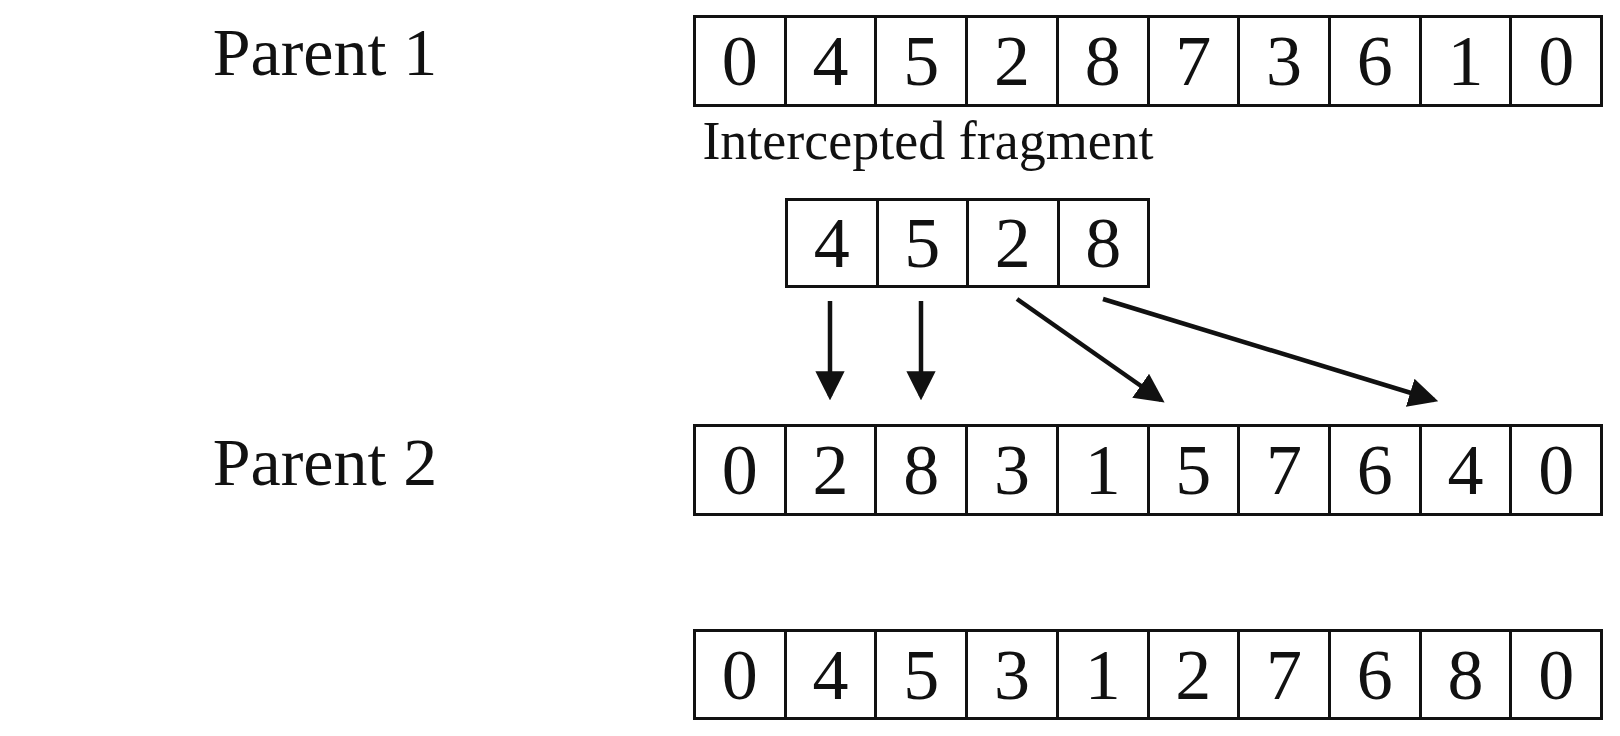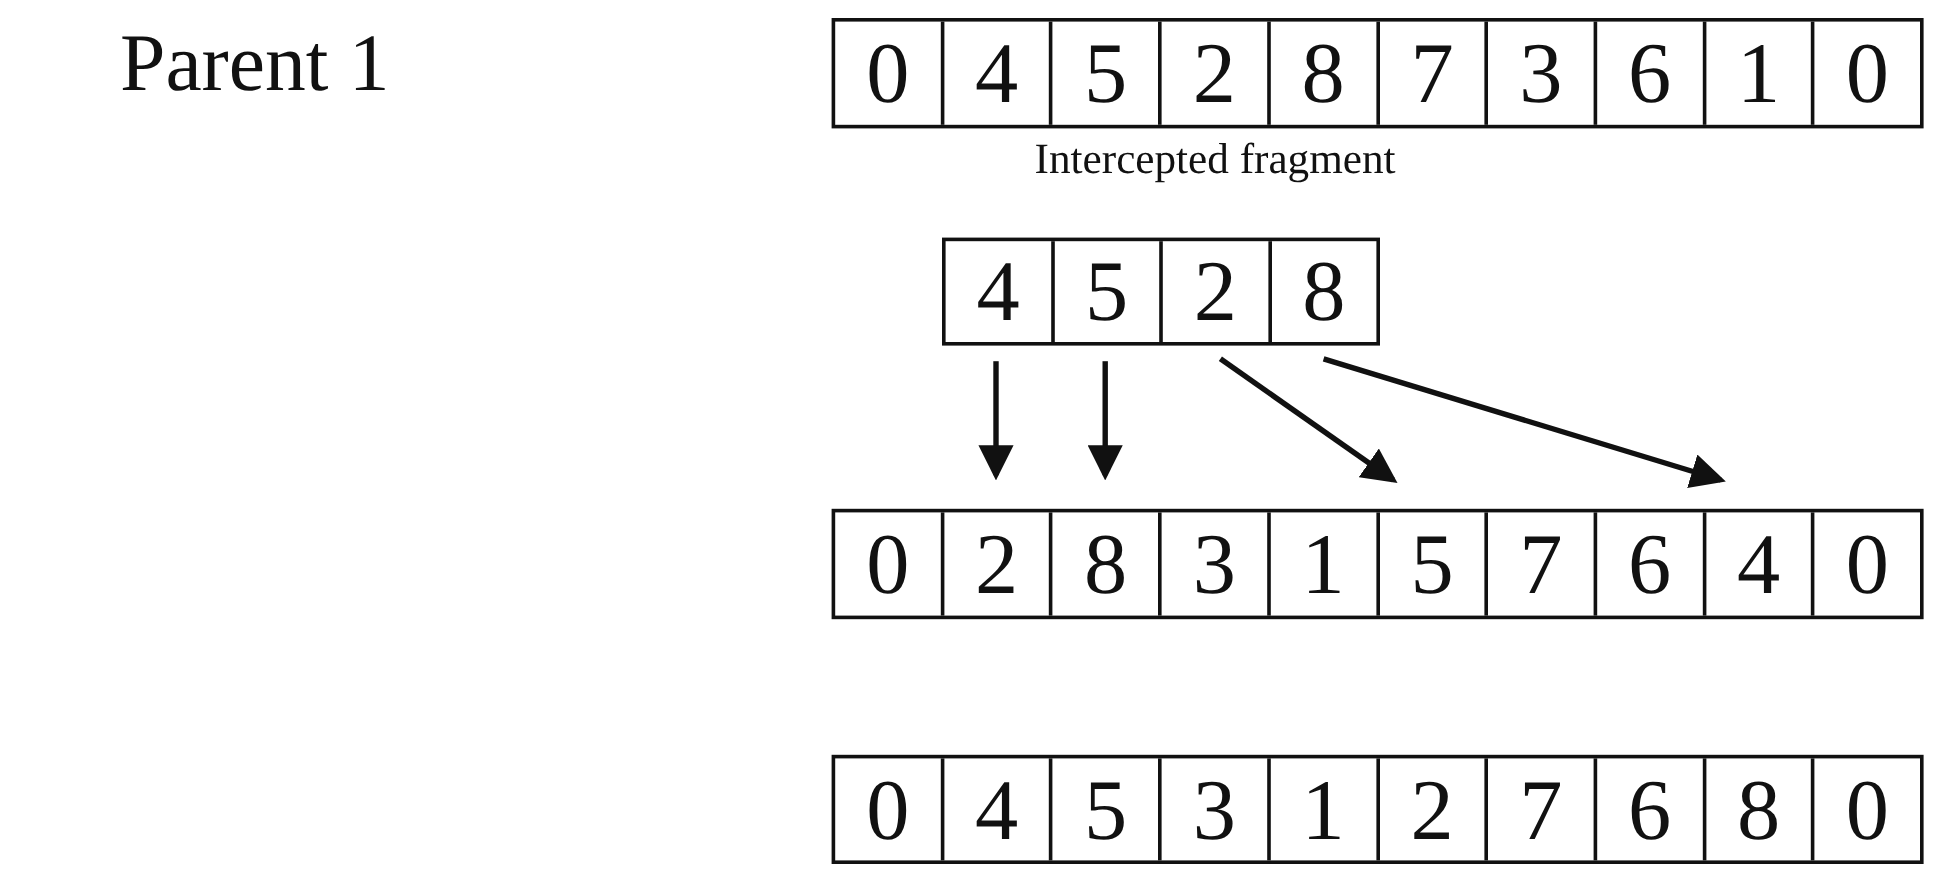--- a/index.html
+++ b/index.html
@@ -13,28 +13,29 @@
     height: 736px;
     background: #ffffff;
     overflow: hidden;
     font-family: "Liberation Serif", "DejaVu Serif", serif;
     color: #111111;
   }
   .label {
     position: absolute;
     font-size: 68px;
     line-height: 1;
+    text-align: center;
     white-space: nowrap;
     color: #111111;
   }
   .frag-title {
     position: absolute;
-    font-size: 36px;
+    font-size: 54px;
     line-height: 1;
-    text-align: right;
+    text-align: center;
     white-space: nowrap;
     color: #111111;
   }
   .array {
     position: absolute;
     display: flex;
     border: 3px solid #111111;
     background: #ffffff;
     box-sizing: border-box;
   }
@@ -101,20 +102,21 @@
       <marker id="ah" viewBox="0 0 10 10" refX="8.5" refY="5" markerWidth="6.5" markerHeight="6.5" orient="auto-start-reverse">
         <path d="M 0 0 L 10 5 L 0 10 z" fill="#111111"></path>
       </marker>
     </defs>
     <line x1="830" y1="301" x2="830" y2="396" stroke="#111111" stroke-width="4.5" marker-end="url(#ah)"></line>
     <line x1="921" y1="301" x2="921" y2="396" stroke="#111111" stroke-width="4.5" marker-end="url(#ah)"></line>
     <line x1="1017" y1="299" x2="1161" y2="400" stroke="#111111" stroke-width="4.5" marker-end="url(#ah)"></line>
     <line x1="1103" y1="299" x2="1434" y2="400" stroke="#111111" stroke-width="4.5" marker-end="url(#ah)"></line>
   </svg>
 
+  <div class="label parent2-label">Parent 2</div>
 
   <div class="array parent2-array">
     <div class="cell">0</div>
     <div class="cell">2</div>
     <div class="cell">8</div>
     <div class="cell">3</div>
     <div class="cell">1</div>
     <div class="cell">5</div>
     <div class="cell">7</div>
     <div class="cell">6</div>

